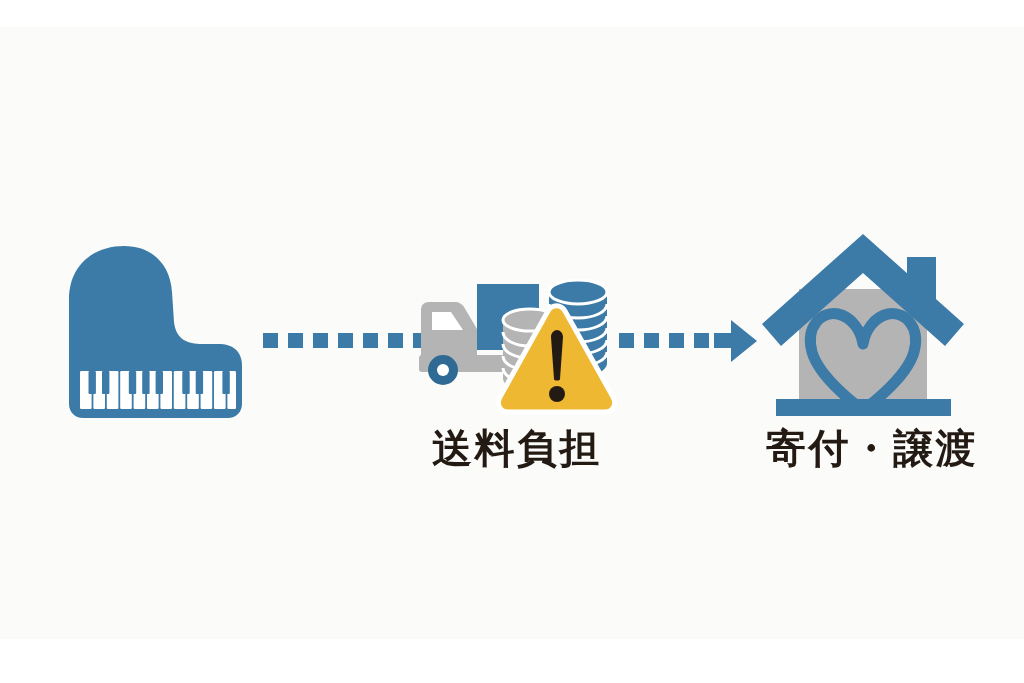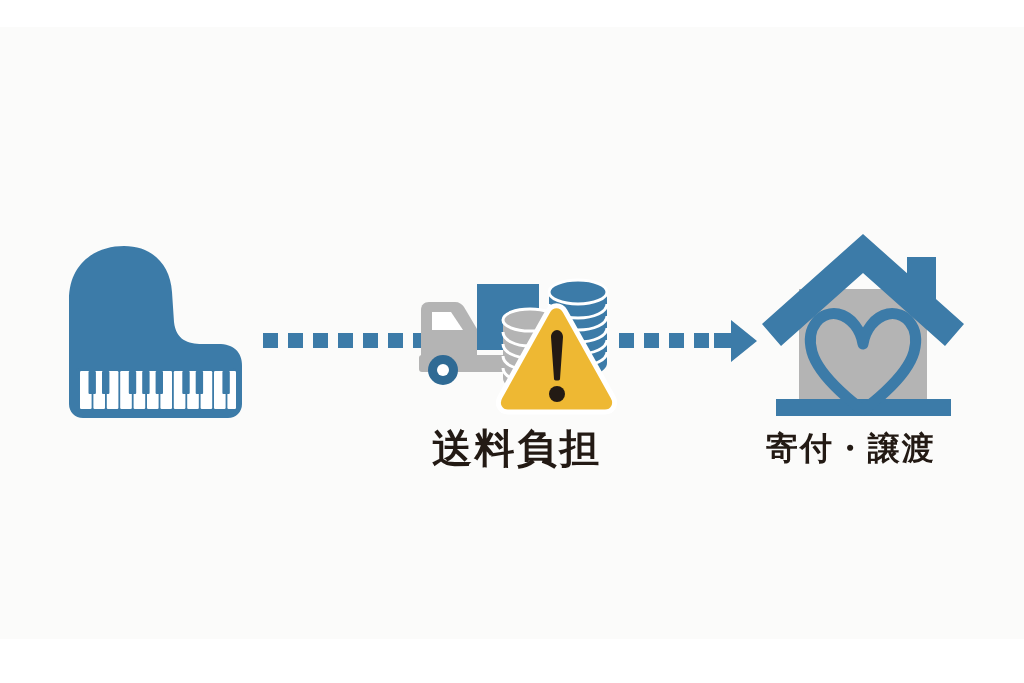--- a/index.html
+++ b/index.html
@@ -44,21 +44,21 @@
   }
   #label-shipping {
     left: 432px;
     top: 424px;
     font-size: 40px;
     line-height: 48px;
   }
   #label-donation {
     left: 766px;
     top: 424px;
-    font-size: 32px;
+    font-size: 40px;
     line-height: 48px;
   }
 </style>
 </head>
 <body>
 
 <div id="canvas">
 
   <div id="panel"></div>
 

